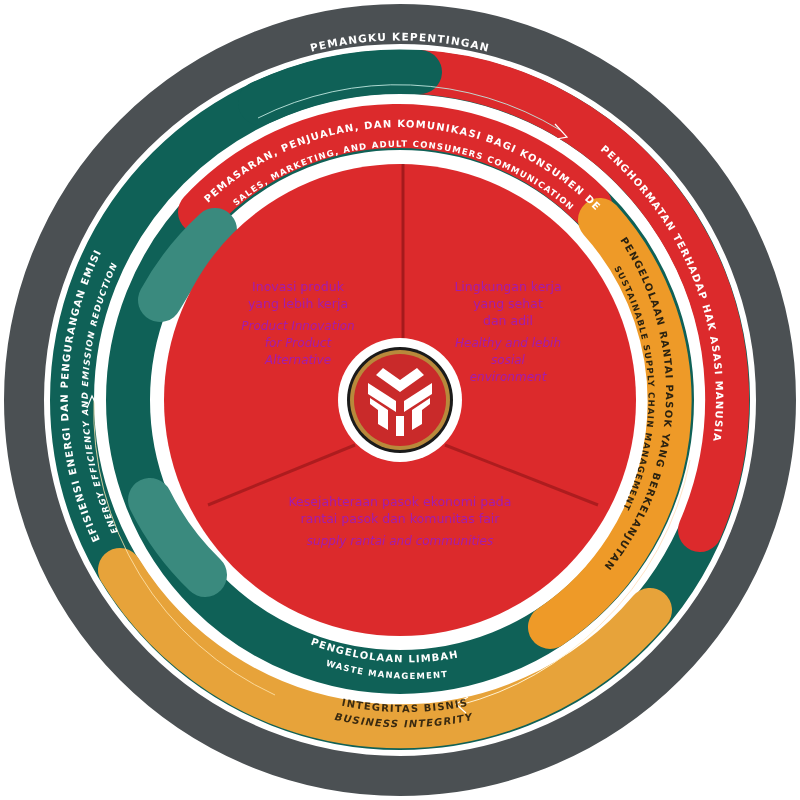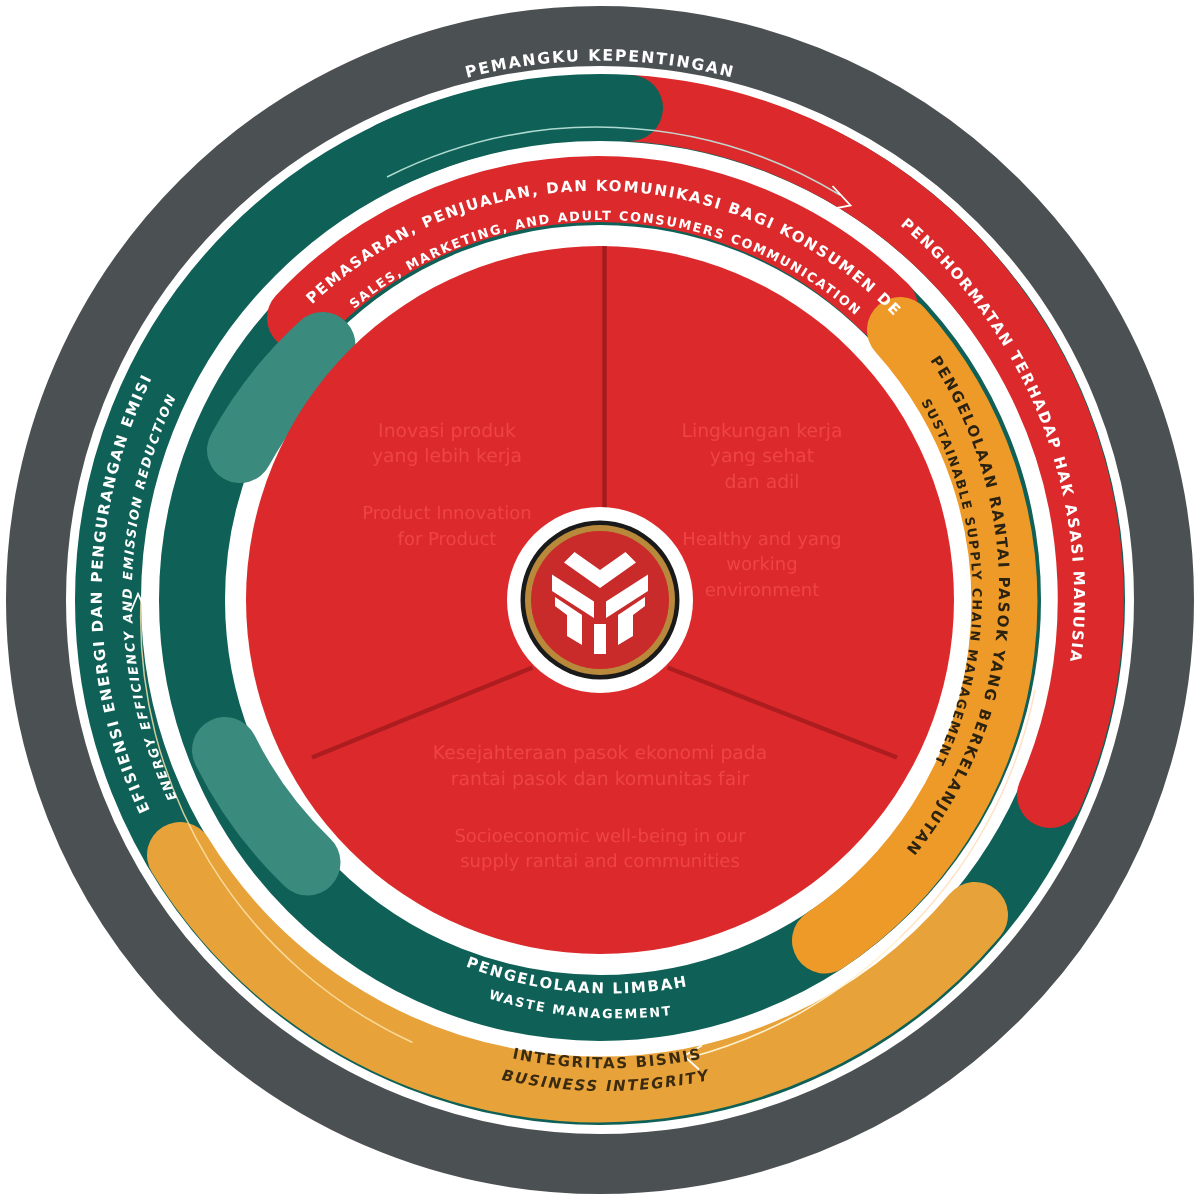--- a/index.html
+++ b/index.html
@@ -1,22 +1,22 @@
 <!DOCTYPE html>
 <html><head>
 <meta charset="utf-8">
 <style>
   html, body { margin:0; padding:0; background:#ffffff; }
   body { width:800px; height:800px; overflow:hidden; font-family:"DejaVu Sans", sans-serif; }
   #stage { position:relative; width:800px; height:800px; }
   svg { position:absolute; left:0; top:0; }
   .ring-label { font-family:"DejaVu Sans", sans-serif; font-weight:bold; letter-spacing:1.2px; }
-  .center-text { position:absolute; color:#ef4444; text-align:center; font-family:"DejaVu Sans", sans-serif; }
+  .center-text { position:absolute; color:#a21caf; text-align:center; font-family:"DejaVu Sans", sans-serif; }
   .center-text .id { font-size:12.5px; line-height:17px; font-weight:normal; }
-  .center-text .en { font-size:12px; line-height:17px; margin-top:22px; }
+  .center-text .en { font-size:12px; line-height:17px; font-style:italic; margin-top:6px; }
 </style>
 </head>
 <body>
 
 <div id="stage">
 <svg width="800" height="800" viewBox="0 0 800 800">
   <defs>
 
     <path id="p-stake-1" d="M 300,55 A 350,350 0 0 1 500,55" fill="none"></path>
     <path id="p-stake-2" d="M 330,70 A 335,335 0 0 1 470,70" fill="none"></path>
@@ -148,39 +148,39 @@
 </svg>
 
 <div class="center-text" style="left:218px; top:278px; width:160px;">
   <div class="id">
     <div>Inovasi produk</div>
     <div>yang lebih kerja</div>
   </div>
   <div class="en">
     <div>Product Innovation</div>
     <div>for Product</div>
+    <div>Alternative</div>
   </div>
 </div>
 
 <div class="center-text" style="left:428px; top:278px; width:160px;">
   <div class="id">
     <div>Lingkungan kerja</div>
     <div>yang sehat</div>
     <div>dan adil</div>
   </div>
   <div class="en">
-    <div>Healthy and yang</div>
-    <div>working</div>
+    <div>Healthy and lebih</div>
+    <div>sosial</div>
     <div>environment</div>
   </div>
 </div>
 
 <div class="center-text" style="left:270px; top:493px; width:260px;">
   <div class="id">
     <div>Kesejahteraan pasok ekonomi pada</div>
     <div>rantai pasok dan komunitas fair</div>
   </div>
   <div class="en">
-    <div>Socioeconomic well-being in our</div>
     <div>supply rantai and communities</div>
   </div>
 </div>
 </div>
 
 </body></html>

